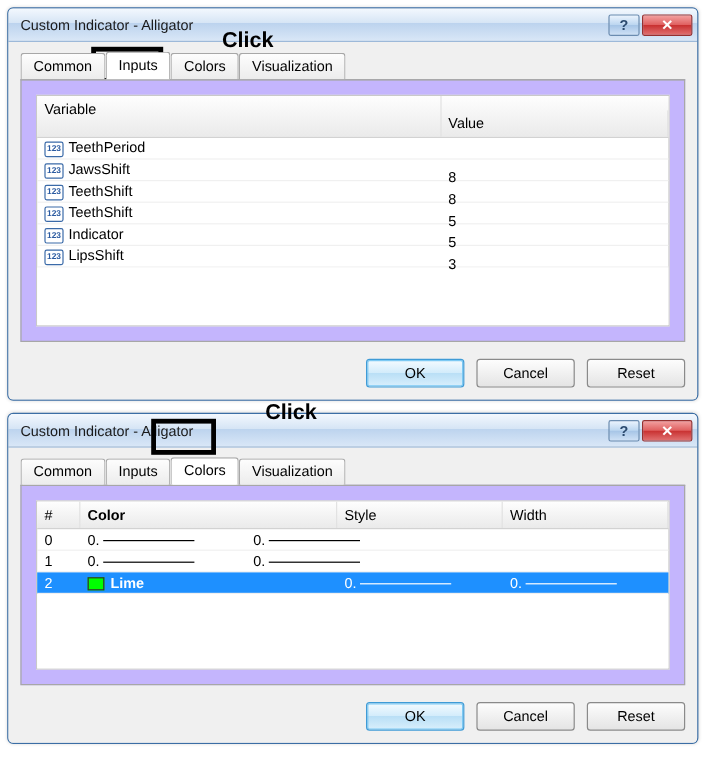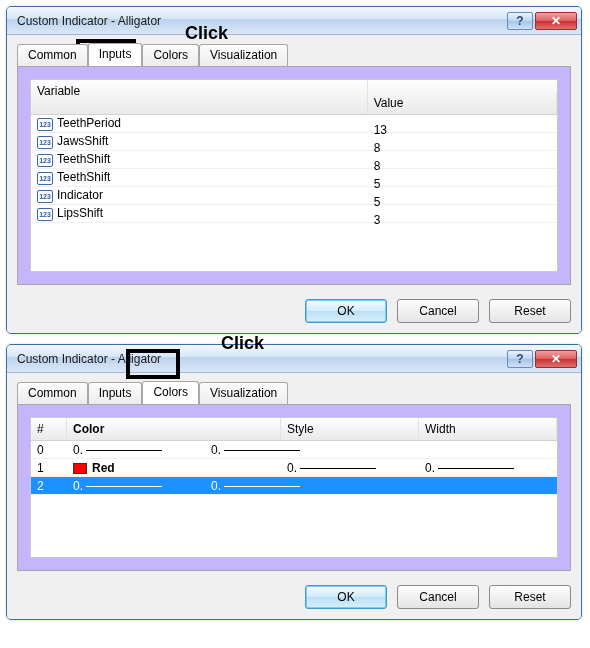--- a/index.html
+++ b/index.html
@@ -231,21 +231,20 @@
       <div class="tab">Visualization</div>
     </div>
     <div class="tab-content">
       <div class="table">
         <div class="thead">
           <div class="th d1-col-var">Variable</div>
           <div class="th d1-col-val">Value</div>
         </div>
         <div class="trow">
           <div class="td d1-col-var"><span class="icon123">123</span><span>TeethPeriod</span></div>
-          <div class="td d1-col-val">13</div>
         </div>
         <div class="trow">
           <div class="td d1-col-var"><span class="icon123">123</span><span>JawsShift</span></div>
           <div class="td d1-col-val">8</div>
         </div>
         <div class="trow">
           <div class="td d1-col-var"><span class="icon123">123</span><span>TeethShift</span></div>
           <div class="td d1-col-val">8</div>
         </div>
         <div class="trow">
@@ -292,26 +291,26 @@
           <div class="th d2-col-style">Style</div>
           <div class="th d2-col-width">Width</div>
         </div>
         <div class="trow">
           <div class="td d2-col-num">0</div>
           <div class="td d2-col-width"><span>0.</span> <span class="lineprev"></span></div>
           <div class="td d2-col-style"><span>0.</span> <span class="lineprev"></span></div>
         </div>
         <div class="trow">
           <div class="td d2-col-num">1</div>
-          <div class="td d2-col-color"><span class="swatch" style="background:#ff0000;"></span><span>Red</span></div>
           <div class="td d2-col-width"><span>0.</span> <span class="lineprev"></span></div>
           <div class="td d2-col-style"><span>0.</span> <span class="lineprev"></span></div>
         </div>
         <div class="trow selected">
           <div class="td d2-col-num">2</div>
+          <div class="td d2-col-color"><span class="swatch" style="background:#00ff00;"></span><span>Lime</span></div>
           <div class="td d2-col-width"><span>0.</span> <span class="lineprev"></span></div>
           <div class="td d2-col-style"><span>0.</span> <span class="lineprev"></span></div>
         </div>
         <div class="tbody2-pad"></div>
       </div>
     </div>
     <div class="btnrow">
       <div class="btn primary">OK</div>
       <div class="btn">Cancel</div>
       <div class="btn">Reset</div>

